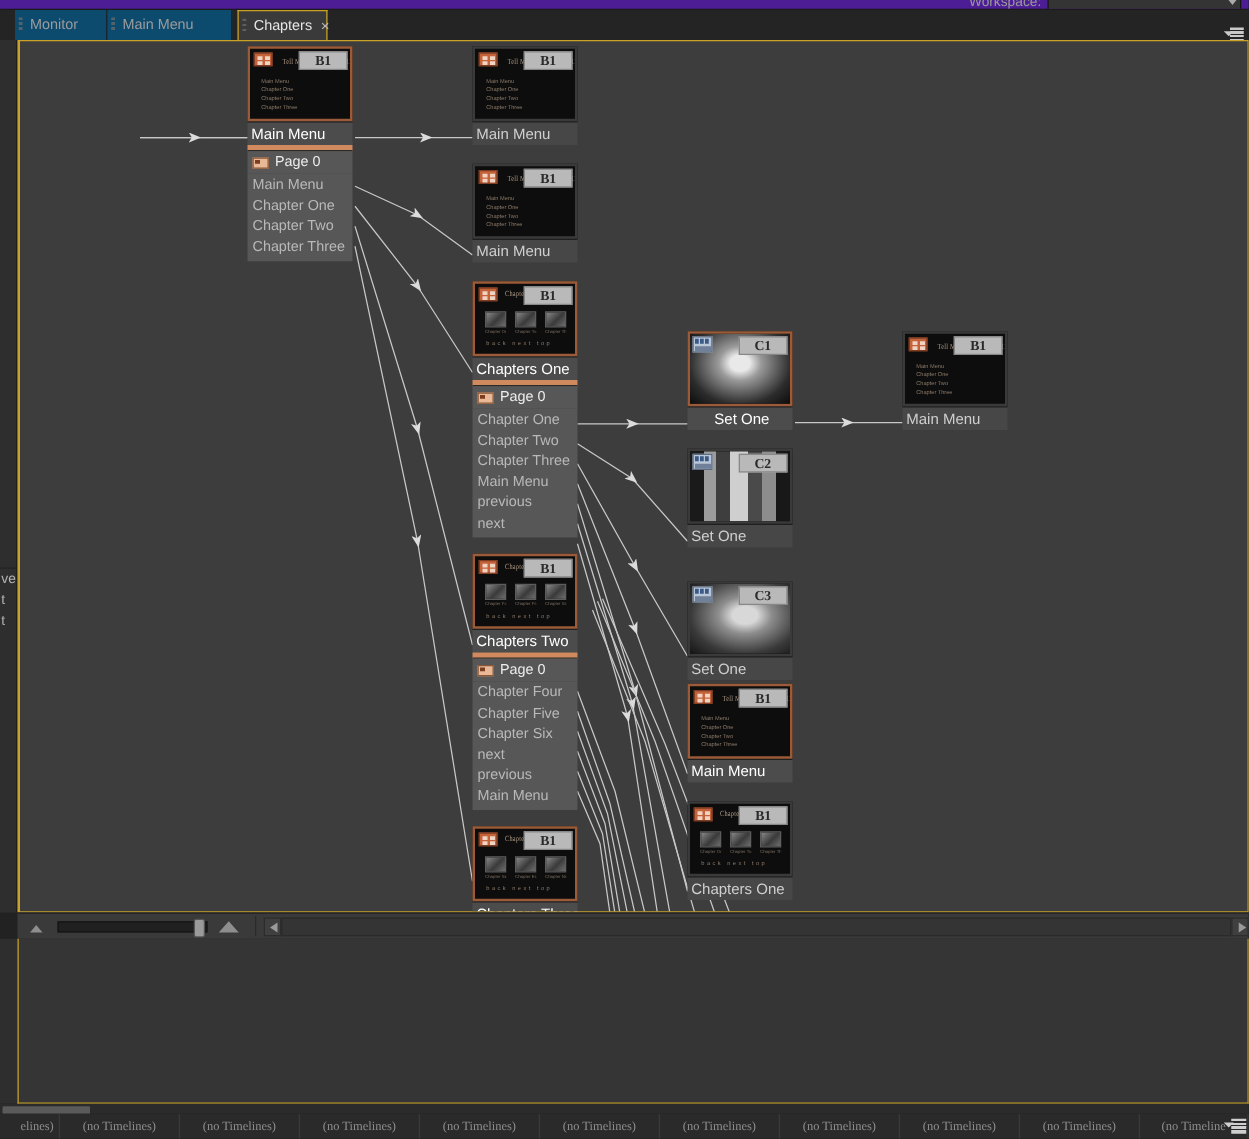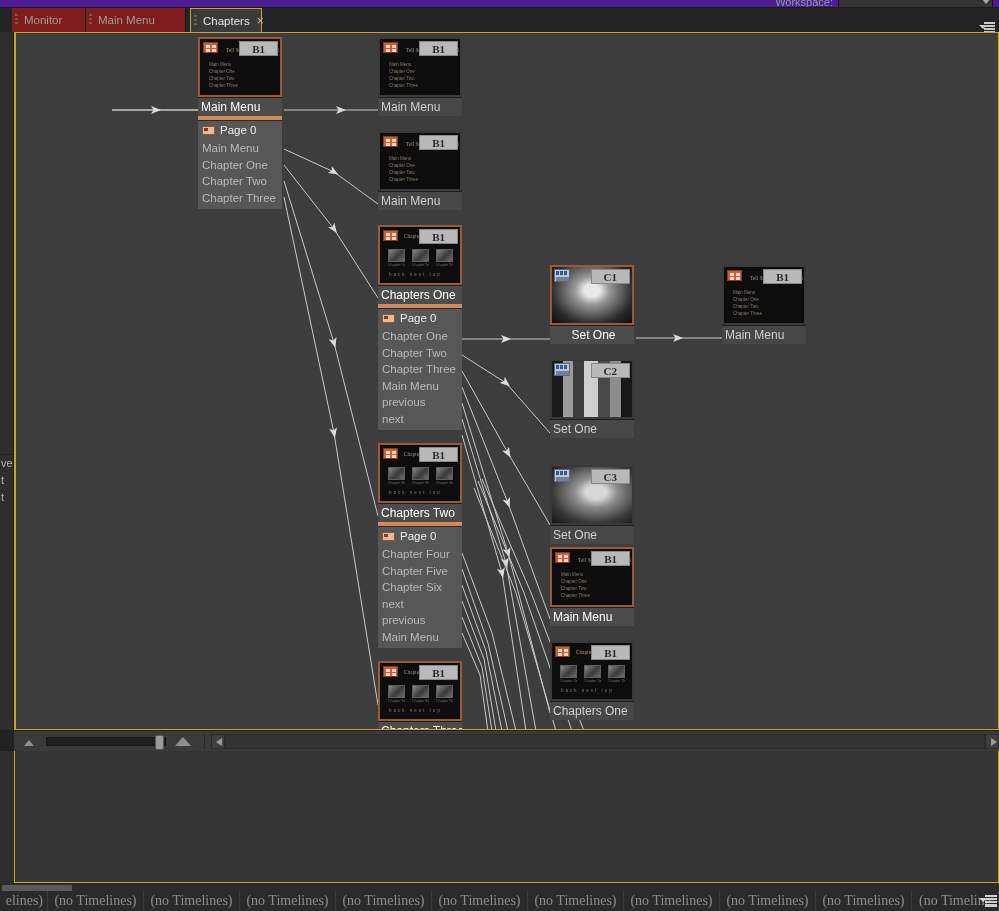--- a/index.html
+++ b/index.html
@@ -32,21 +32,21 @@
     border-right: 4px solid transparent; border-top: 5px solid #aaa;
   }
 
   
   .tabbar {
     position: absolute; left: 0; top: 8px; width: 999px; height: 24px;
     background: #242424;
   }
   .tab {
     position: absolute; top: 0; height: 24px;
-    background: #7f1d1d;
+    background: #0c4a6e;
     border-right: 1px solid #1b1b1b;
     display: flex; align-items: center; gap: 5px;
     padding: 0 10px 0 12px;
     font-size: 11.5px; color: #9c9c9c;
     cursor: pointer;
   }
   .tab .grip {
     position: absolute; left: 3px; top: 6px; width: 3px; height: 12px;
     background:
       linear-gradient(to bottom, #6a6a6a 0 2px, transparent 2px 4px,
@@ -287,21 +287,21 @@
   }
 
   
   .tl-strip {
     position: absolute; left: 0; top: 891px; width: 999px; height: 20px;
     background: #1c1c1c; display: flex; align-items: stretch;
   }
   .tl-cell {
     flex: 0 0 96px; border-right: 1px solid #3a3a3a;
     background: #2a2a2a; color: #8e8e8e;
-    font-size: 14px; display: flex; align-items: center;
+    font-size: 10px; display: flex; align-items: center;
     justify-content: center; white-space: nowrap; overflow: hidden;
     font-family: "Liberation Serif", serif;
   }
   .tl-cell:first-child { flex: 0 0 48px; justify-content: flex-end; padding-right: 4px; }
   .tl-cell:last-child { flex: 1 1 auto; }
   .tl-menu {
     position: absolute; right: 2px; top: 4px; width: 18px; height: 12px;
   }
   .tl-menu .bars {
     position: absolute; right: 0; top: 0; width: 12px; height: 12px;

